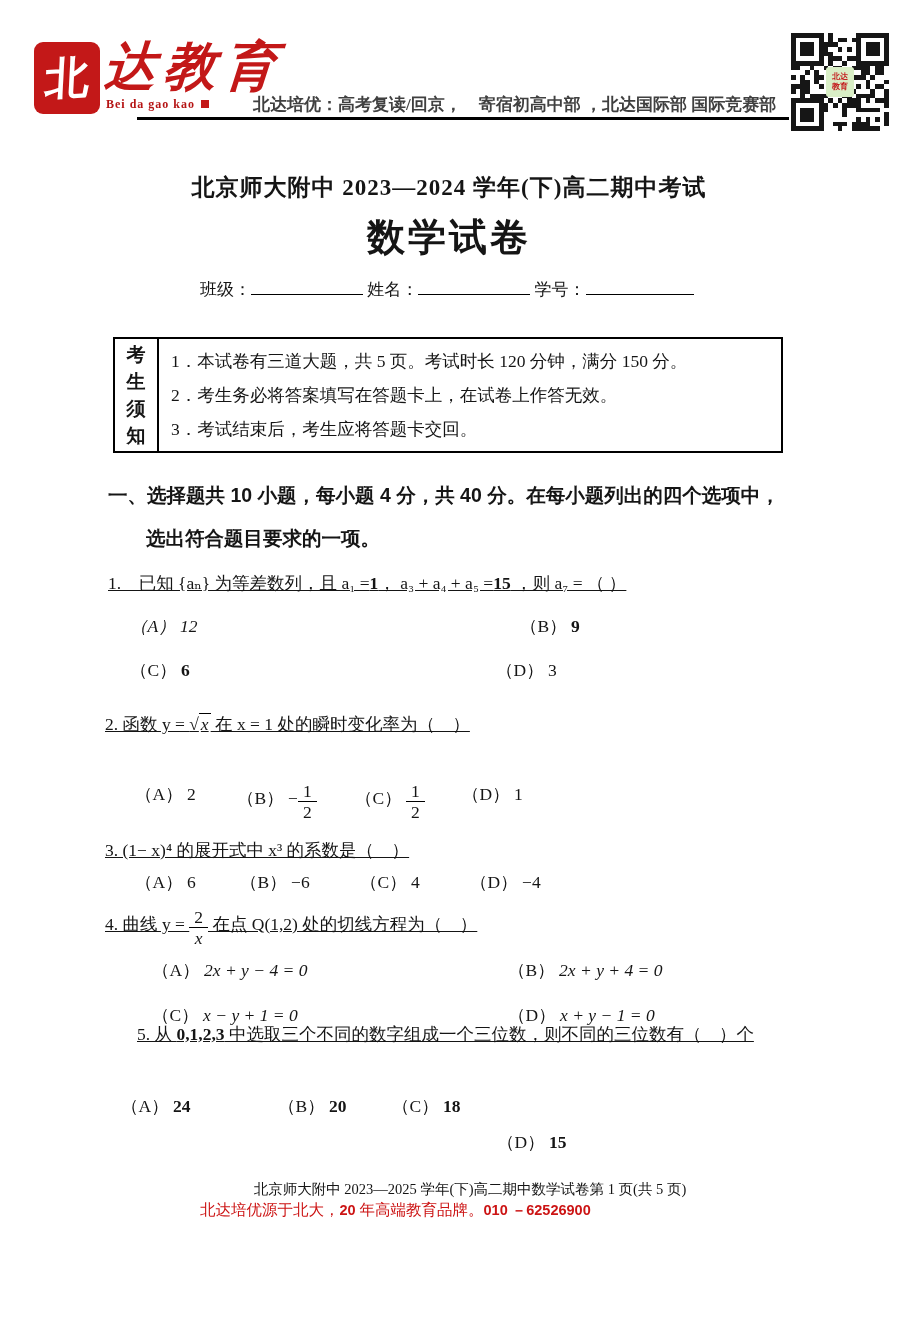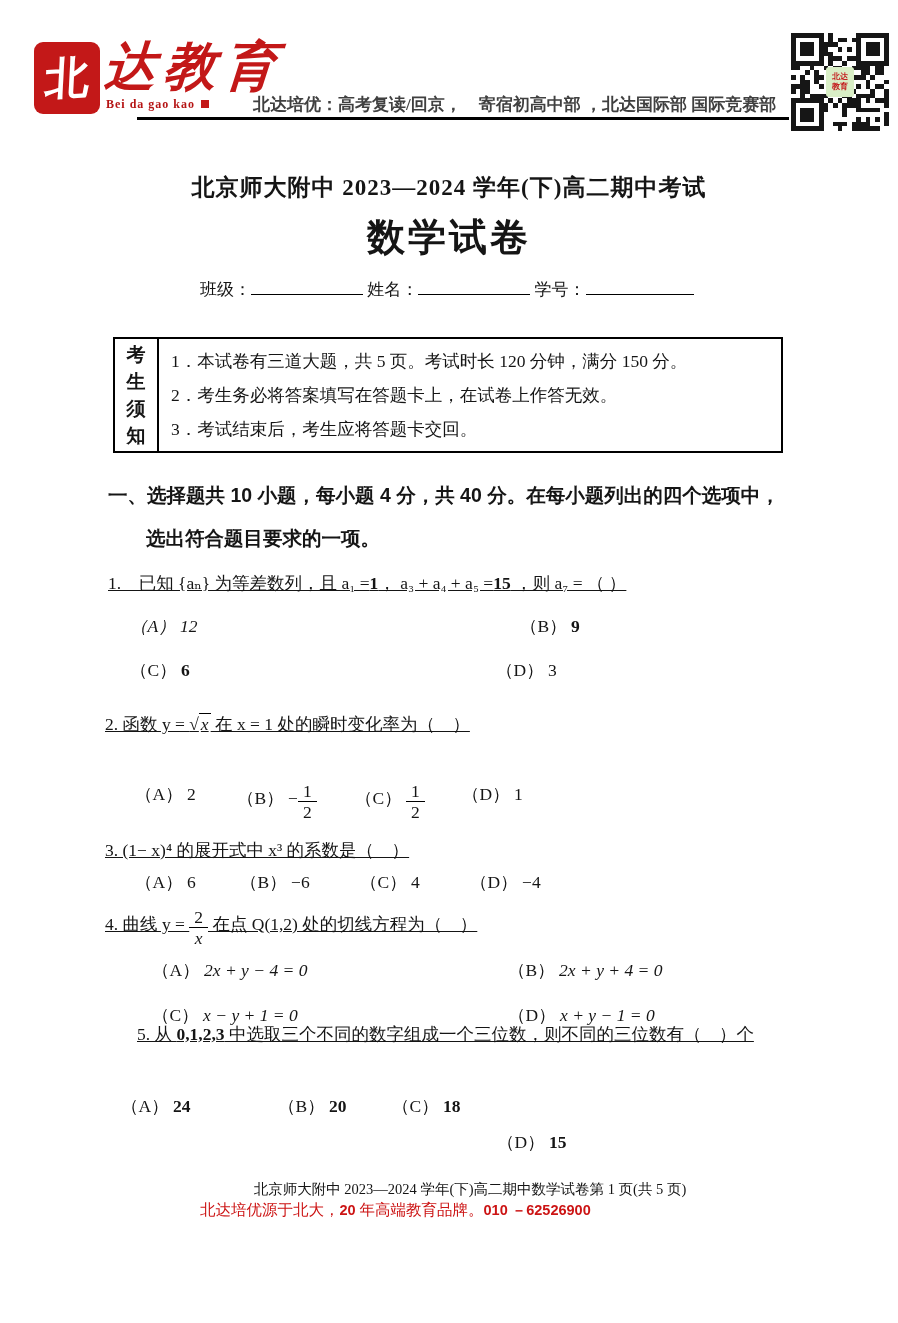--- a/index.html
+++ b/index.html
@@ -384,18 +384,18 @@
   <div class="abs stem" style="left:105px;top:1022px;margin-left:32px;">
     <span>5. 从 </span><b>0,1,2,3</b><span> 中选取三个不同的数字组成一个三位数，则不同的三位数有（　）个</span>
   </div>
   <div class="abs optrow" style="top:1094px;">
     <span class="opt" style="left:121px;"><span>（A）</span> <b>24</b></span>
     <span class="opt" style="left:278px;"><span>（B）</span> <b>20</b></span>
     <span class="opt" style="left:392px;"><span>（C）</span> <b>18</b></span>
     <span class="opt" style="left:497px;margin-top:36px;"><span>（D）</span> <b>15</b></span>
   </div>
 
-  <div class="abs footer1">北京师大附中 2023—2024 学年(下)高二期中数学试卷第 1 页(共 5 页)</div>
+  <div class="abs footer1">北京师大附中 2023—2025 学年(下)高二期中数学试卷第 1 页(共 5 页)</div>
   <div class="abs footer2">
     <span>北达培优源于北大，</span><span class="bnum">20</span><span> 年高端教育品牌。</span><span class="bnum">010 －62526900</span>
   </div>
 
 </div>
 
 </body></html>

